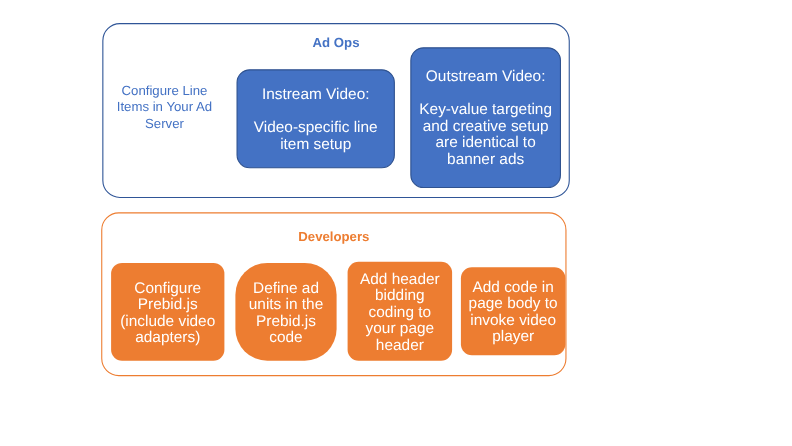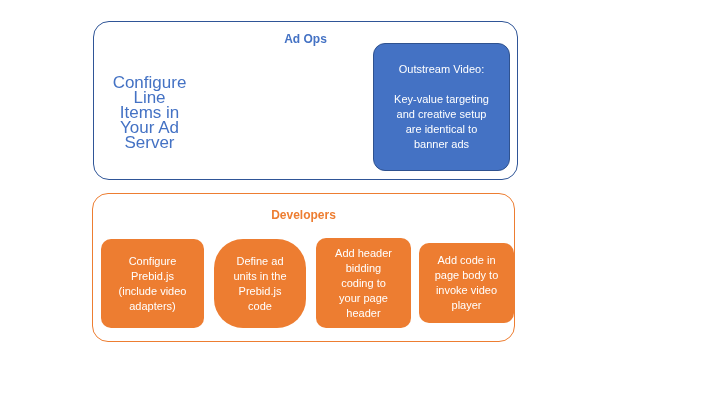--- a/index.html
+++ b/index.html
@@ -31,34 +31,34 @@
     font-weight: bold;
     font-size: 12px;
   }
   .title-blue { color: #4472C4; }
   .title-orange { color: #ED7D31; top: 14px; }
 
   .side-note {
     position: absolute;
     left: 8px; top: 53px; width: 95px;
     color: #4472C4;
-    font-size: 17px;
+    font-size: 12px;
     line-height: 15px;
     text-align: center;
     white-space: pre-line;
   }
 
   .node {
     position: absolute;
     display: flex;
     align-items: center;
     justify-content: center;
     text-align: center;
     color: #ffffff;
-    font-size: 11px;
+    font-size: 14px;
     line-height: 15px;
     white-space: pre-line;
   }
   .node-blue {
     background: #4472C4;
     border: 1.5px solid #2F528F;
     border-radius: 12px;
   }
   .node-orange {
     background: #ED7D31;
@@ -80,20 +80,24 @@
 
 <div class="canvas">
 
   <div class="group group-adops">
     <div class="group-title title-blue">Ad Ops</div>
 
     <div class="side-note">Configure Line
 Items in Your Ad
 Server</div>
 
+    <div class="node node-blue node-instream">Instream Video:
+
+Video-specific line
+item setup</div>
 
     <div class="node node-blue node-outstream">Outstream Video:
 
 Key-value targeting
 and creative setup
 are identical to
 banner ads</div>
   </div>
 
   <div class="group group-devs">

